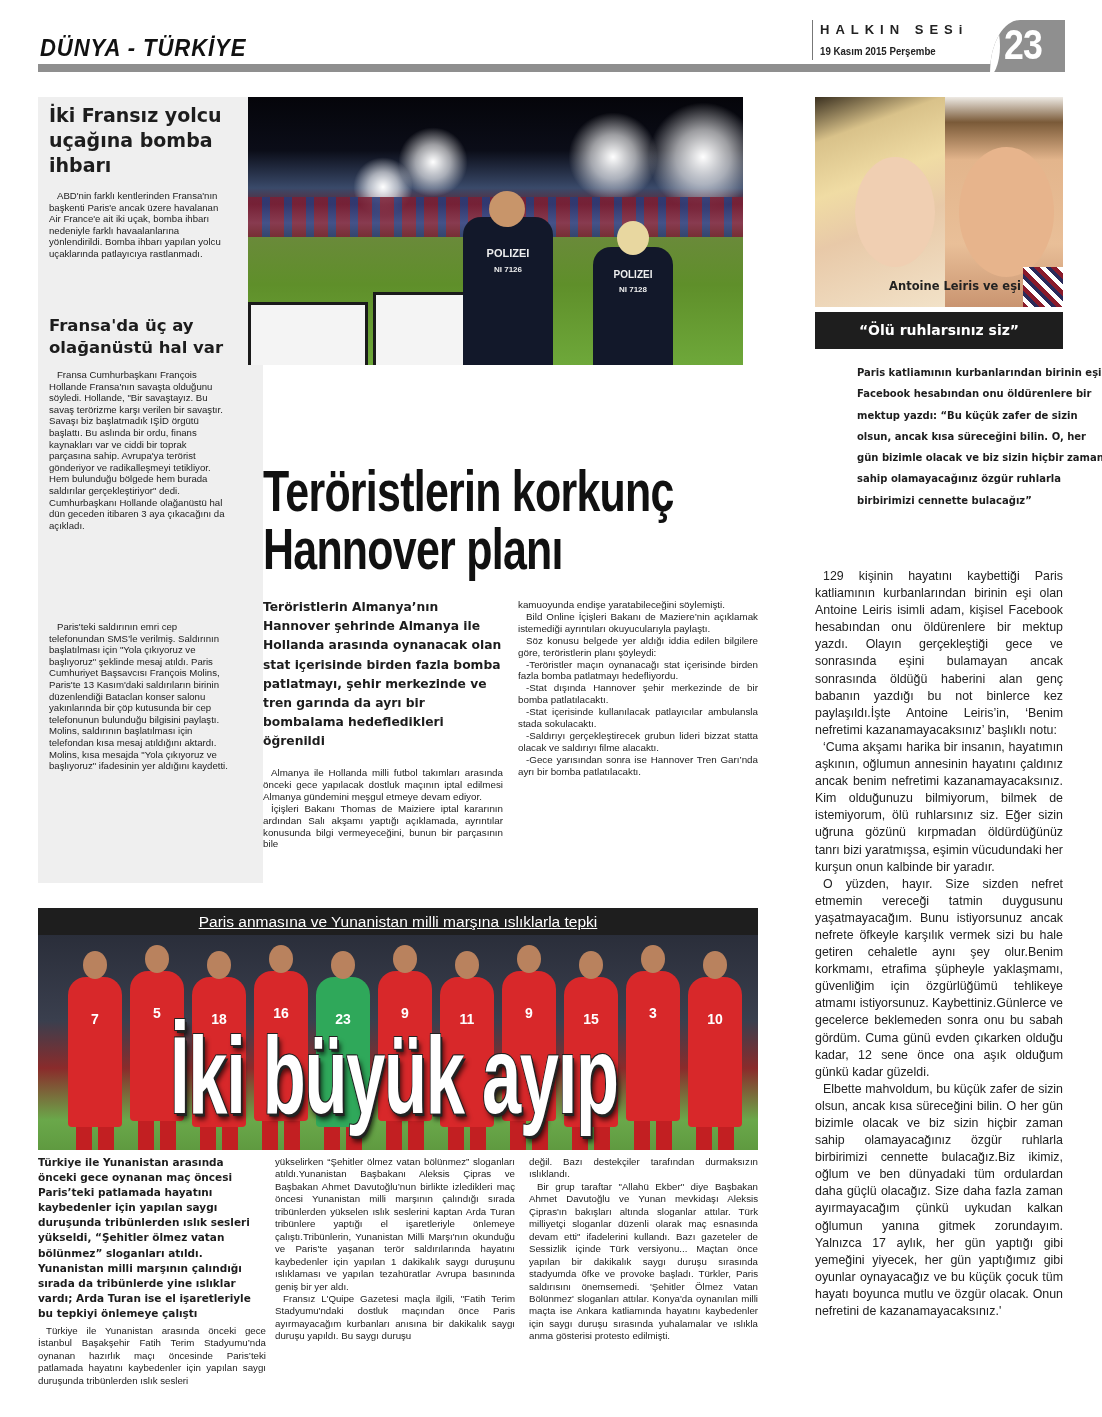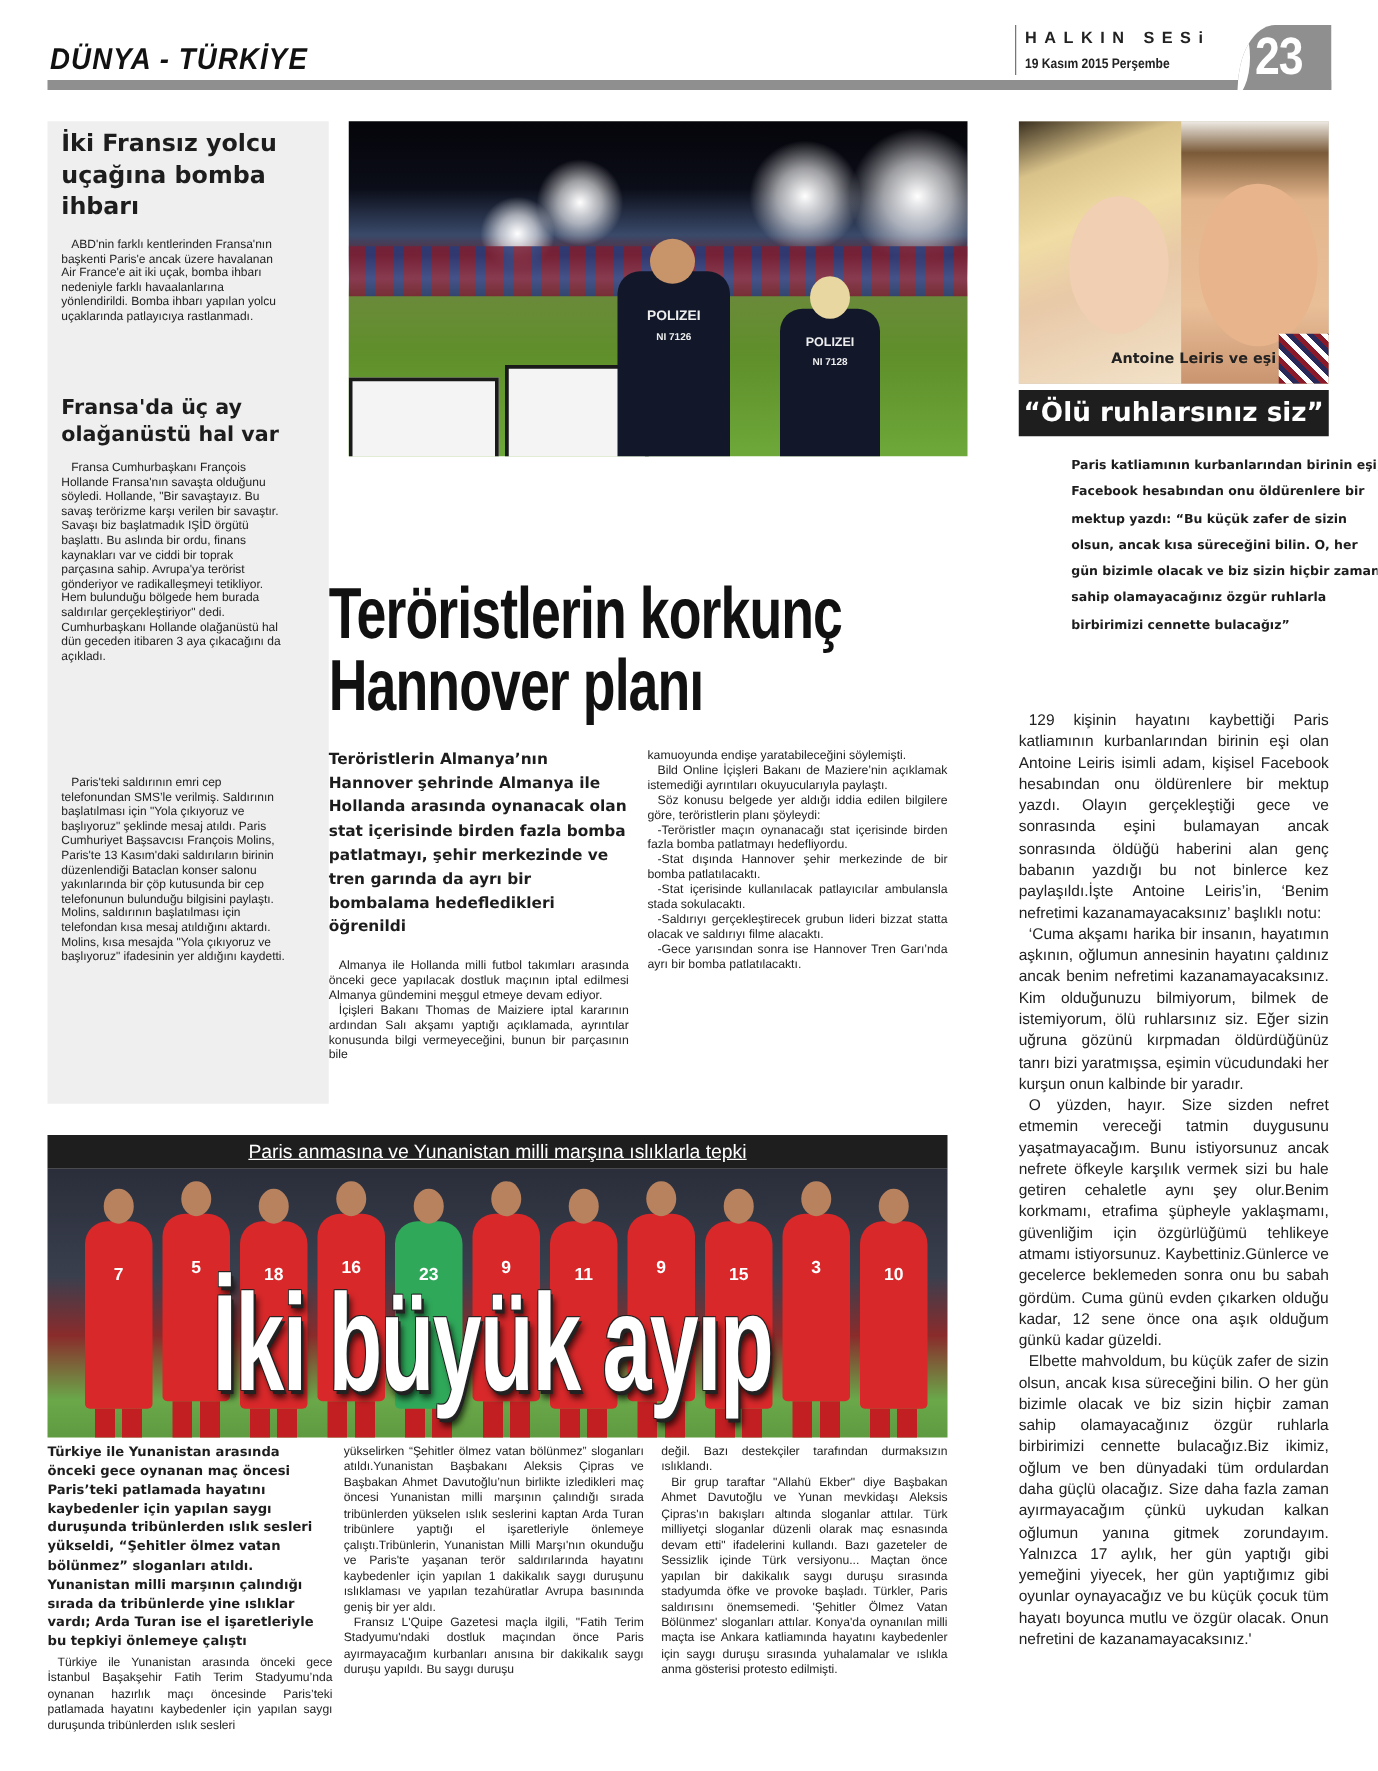--- a/index.html
+++ b/index.html
@@ -55,21 +55,21 @@
   }
   .lc-block1 { position: absolute; left: 11px; top: 6px; width: 180px; }
   .lc-block1 p { margin-top: 12px; }
   .lc-block2 { position: absolute; left: 11px; top: 218px; width: 180px; }
   .lc-block2 p { margin-top: 10px; }
   .lc-block3 { position: absolute; left: 11px; top: 514px; width: 180px; }
   .lc-block3 p { margin-top: 10px; }
 
   
   .photo-police {
-    position: absolute; left: 279px; top: 97px; width: 495px; height: 268px; overflow: hidden;
+    position: absolute; left: 248px; top: 97px; width: 495px; height: 268px; overflow: hidden;
     background: linear-gradient(180deg, #05050a 0%, #0b0d18 20%, #3a4a6a 34%, #5a2a3a 40%, #d8dbe8 47%, #6a8a3a 52%, #5f8f2a 70%, #6ea83a 100%);
   }
   .photo-police .light { position: absolute; border-radius: 50%; background: radial-gradient(circle, #ffffff 0%, rgba(255,255,255,0.6) 35%, rgba(255,255,255,0) 70%); }
   .photo-police .stand { position: absolute; left: 0; top: 100px; width: 495px; height: 40px;
     background: repeating-linear-gradient(90deg, #7a1f35 0 14px, #2b3a78 14px 22px); opacity: 0.85; }
   .photo-police .board { position: absolute; background: #f4f4f4; border: 3px solid #1a1a1a; }
   .photo-police .officer { position: absolute; background: #12182a; border-radius: 18px 18px 6px 6px; }
   .photo-police .officer .head { position: absolute; border-radius: 50%; }
   .photo-police .officer .tag { position: absolute; color: #eee; font-family: "Liberation Sans", sans-serif; font-weight: bold; text-align: center; }
 
@@ -101,21 +101,21 @@
   .photo-couple .face-oval { position: absolute; border-radius: 50%; }
   .photo-couple .shirt { position: absolute; right: 0; bottom: 0; width: 40px; height: 40px;
     background: repeating-linear-gradient(45deg, #8a1a2a 0 4px, #fff 4px 8px, #2a2a5a 8px 12px); }
   .couple-caption {
     position: absolute; left: 0; bottom: 14px; width: 100%; text-align: center;
     font-family: "DejaVu Sans", sans-serif; font-weight: bold; font-size: 11.5px; color: #222;
     padding-left: 32px;
   }
   .quote-banner {
     position: absolute; left: 815px; top: 312px; width: 248px; height: 37px; background: #1e1e1e; color: #fff;
-    font-family: "DejaVu Sans", sans-serif; font-weight: bold; font-size: 21px; line-height: 37px; text-align: center;
+    font-family: "DejaVu Sans", sans-serif; font-weight: bold; font-size: 14px; line-height: 37px; text-align: center;
   }
   .right-lede {
     position: absolute; left: 815px; top: 362px; width: 250px;
     font-family: "DejaVu Sans", sans-serif; font-weight: bold; font-size: 10px; line-height: 21.3px; color: #1d1d1d; margin-left: 42px;
   }
   .right-body {
     position: absolute; left: 815px; top: 568px; width: 248px;
     font-family: "Liberation Sans", sans-serif; font-size: 12.4px; line-height: 17.1px; color: #222; text-align: justify;
   }
   .right-body p { text-indent: 8px; }

